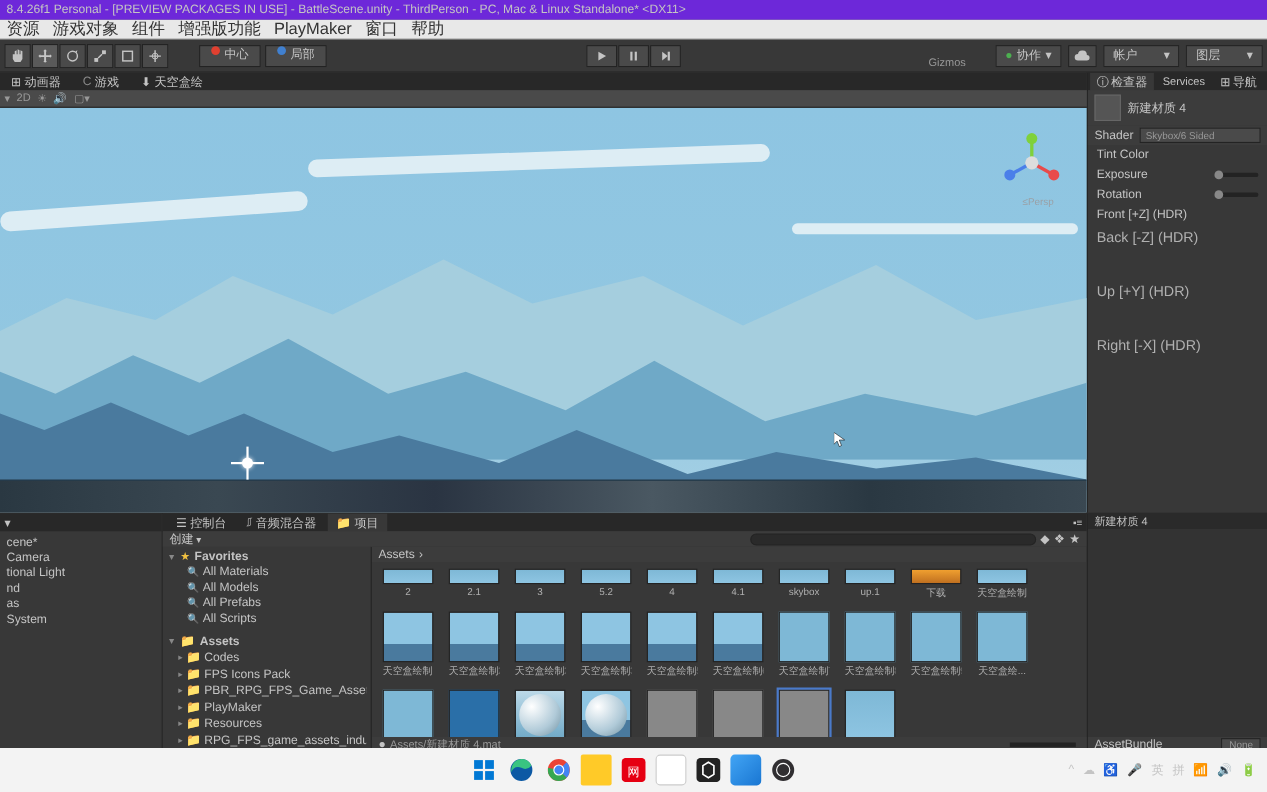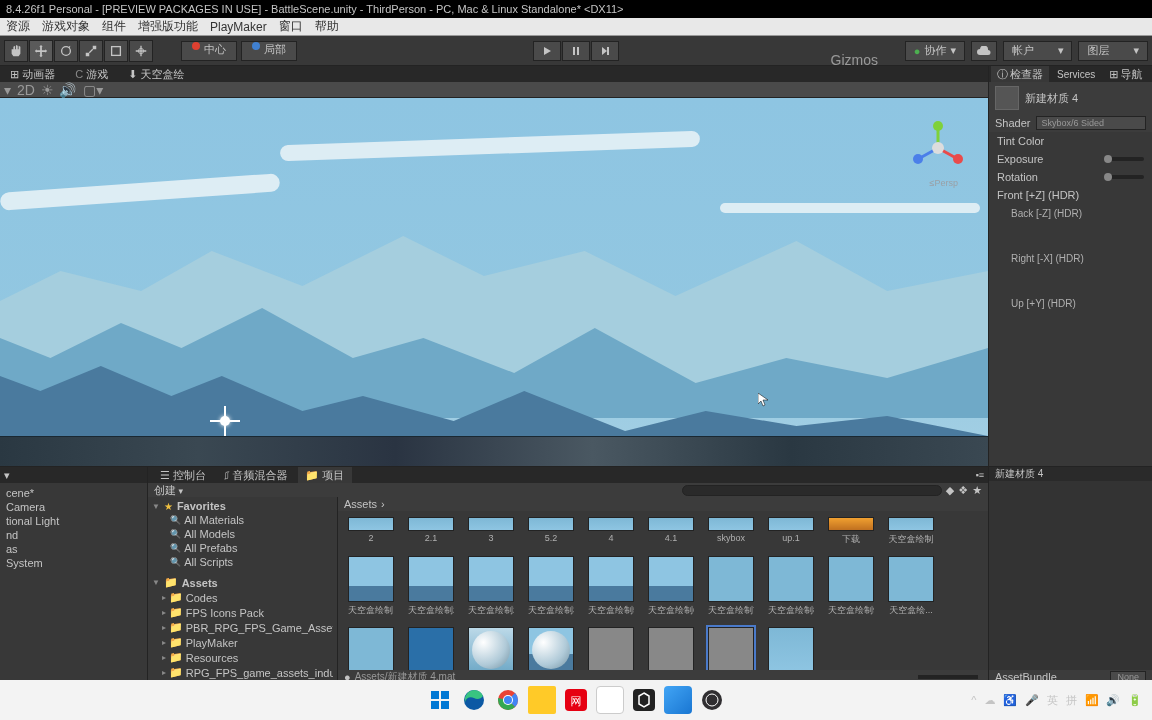--- a/index.html
+++ b/index.html
@@ -1,38 +1,38 @@
 <!DOCTYPE html>
 <html><head>
 <meta charset="utf-8">
 <style>
 *{margin:0;padding:0;box-sizing:border-box;font-family:"Microsoft YaHei",Arial,sans-serif;font-size:11px;color:#c4c4c4;user-select:none}
 body{width:1152px;height:720px;background:#383838;overflow:hidden;position:relative}
-.titlebar{height:18px;background:#000000;padding:2px 6px;color:#333;font-size:10px;display:flex;align-items:center}
+.titlebar{height:18px;background:#6d28d9;padding:2px 6px;color:#333;font-size:10px;display:flex;align-items:center}
 .menubar{height:18px;background:#e8e8e8;padding:0 6px;display:flex;gap:12px;align-items:center;border-bottom:1px solid #999}
-.menubar span{color:#333;font-size:12px;cursor:pointer}
+.menubar span{color:#333;font-size:15px;cursor:pointer}
 .toolbar{height:30px;background:#383838;border-bottom:1px solid #232323;display:flex;align-items:center;padding:0 4px;position:relative}
 .tool-group{display:flex;gap:1px;margin-right:8px}
 .tool-btn{width:24px;height:22px;background:#4a4a4a;border:1px solid #232323;display:flex;align-items:center;justify-content:center;cursor:pointer}
 .tool-btn.active{background:#5a5a5a}
 .tool-btn svg{width:14px;height:14px;fill:#c4c4c4}
 .pivot-group{display:flex;gap:4px;margin-left:20px}
 .pivot-btn{height:20px;background:#4a4a4a;border:1px solid #232323;padding:0 10px;display:flex;align-items:flex-start;gap:4px;font-size:10px;cursor:pointer}
 .pivot-btn .dot{width:8px;height:8px;border-radius:50%}
 .play-group{position:absolute;left:50%;transform:translateX(-50%);display:flex;gap:1px}
 .play-btn{width:28px;height:20px;background:#4a4a4a;border:1px solid #232323;display:flex;align-items:center;justify-content:center;cursor:pointer}
 .right-tools{position:absolute;right:4px;display:flex;gap:6px;align-items:center}
 .dropdown-btn{height:20px;background:#4a4a4a;border:1px solid #232323;padding:0 8px;display:flex;align-items:center;gap:4px;font-size:10px;cursor:pointer}
 .cloud-btn{width:26px;height:20px;background:#4a4a4a;border:1px solid #232323;display:flex;align-items:center;justify-content:center;cursor:pointer}
 .main-area{display:flex;height:400px}
 .scene-panel{flex:1;display:flex;flex-direction:column;background:#383838;position:relative}
 .scene-tabs{height:16px;background:#282828;display:flex;align-items:center;padding:0 4px;gap:8px}
 .scene-tab{font-size:10px;padding:0 6px;color:#999;cursor:pointer;display:flex;align-items:center;gap:3px}
 .scene-toolbar{height:16px;background:#4a4a4a;display:flex;align-items:center;padding:0 4px;gap:6px;border-bottom:1px solid #232323}
-.scene-toolbar span{font-size:14px;color:#999}
+.scene-toolbar span{font-size:10px;color:#999}
 .scene-view{flex:1;position:relative;overflow:hidden}
 .sky-layer{width:100%;height:100%;background:linear-gradient(180deg,#8ec5e2 0%,#92c7e1 60%,#a5d0e4 100%);position:relative}
 .mt-far{position:absolute;bottom:75px;left:0;width:100%;height:180px;fill:#a5cede}
 .mt-mid{position:absolute;bottom:48px;left:0;width:100%;height:130px;fill:#6fa9c7}
 .mt-near{position:absolute;bottom:20px;left:0;width:100%;height:100px;fill:#4a7a9e}
 .cloud{position:absolute;background:#e5f1f6;opacity:0.9}
 .cloud1{top:40px;left:280px;width:420px;height:16px;border-radius:10px;transform:rotate(-2deg)}
 .cloud2{top:105px;left:720px;width:260px;height:10px;border-radius:8px}
 .cloud3{top:85px;left:0;width:280px;height:18px;border-radius:10px;transform:rotate(-4deg)}
 .ground-strip{position:absolute;bottom:0;left:0;width:100%;height:30px;background:linear-gradient(90deg,#2a3842 0%,#3a4852 20%,#2a3442 40%,#4a5862 60%,#2a3842 80%,#3a4852 100%);border-top:1px solid #1a2832}
@@ -50,21 +50,21 @@
 .insp-tabs{height:16px;background:#282828;display:flex;align-items:center;gap:2px;padding:0 2px}
 .insp-tab{font-size:10px;padding:1px 6px;color:#c4c4c4;cursor:pointer;display:flex;align-items:center;gap:2px}
 .insp-tab.active{background:#383838}
 .insp-header{padding:4px 6px;background:#3c3c3c;display:flex;align-items:center;gap:6px}
 .mat-swatch{width:24px;height:24px;background:#555;border:1px solid #666}
 .shader-row{padding:2px 6px;background:#3c3c3c;display:flex;align-items:center;gap:6px;font-size:10px}
 .shader-dd{flex:1;background:#4a4a4a;border:1px solid #232323;padding:1px 4px;font-size:9px;color:#999}
 .prop-row{padding:3px 8px;display:flex;align-items:center;justify-content:space-between;font-size:10px;color:#b0b0b0}
 .prop-row .slider{width:40px;height:4px;background:#232323;border-radius:2px;position:relative}
 .prop-row .slider::before{content:"";position:absolute;width:8px;height:8px;background:#888;border-radius:50%;top:-2px;left:0}
-.tex-slot{padding:4px 8px 30px 22px;font-size:10px;color:#b0b0b0}
+.tex-slot{padding:4px 8px 30px 8px;font-size:13px;color:#b0b0b0}
 .lower-area{display:flex;height:218px;border-top:1px solid #232323}
 .hierarchy{width:148px;background:#383838;border-right:1px solid #232323}
 .hier-header{height:16px;background:#282828;padding:0 4px;display:flex;align-items:center;justify-content:space-between}
 .hier-tree{padding:3px 4px;font-size:10px}
 .hier-item{padding:1px 2px;color:#c4c4c4;cursor:pointer}
 .project-panel{flex:1;background:#383838;display:flex;flex-direction:column}
 .proj-tabs{height:16px;background:#282828;display:flex;align-items:center;gap:2px;padding:0 4px}
 .proj-tab{font-size:10px;padding:1px 8px;color:#999;cursor:pointer;display:flex;align-items:center;gap:3px}
 .proj-tab.active{background:#383838;color:#c4c4c4}
 .proj-toolbar{height:14px;background:#3c3c3c;display:flex;align-items:center;padding:0 6px;gap:4px}
@@ -297,22 +297,22 @@
         <div class="slider"></div>
       </div>
     <div class="prop-row">
         <span>Rotation</span>
         <div class="slider"></div>
       </div>
     <div class="prop-row">
         <span>Front [+Z]   (HDR)</span>
       </div>
     <div class="tex-slot">Back [-Z]   (HDR)</div>
+    <div class="tex-slot">Up [+Y]   (HDR)</div>
     <div class="tex-slot">Right [-X]   (HDR)</div>
-    <div class="tex-slot">Up [+Y]   (HDR)</div>
   </div>
 </div>
 
 <div class="lower-area">
   <div class="hierarchy">
     <div class="hier-header">
         <span>▾</span>
       </div>
     <div class="hier-tree">
       <div class="hier-item">cene*</div>

